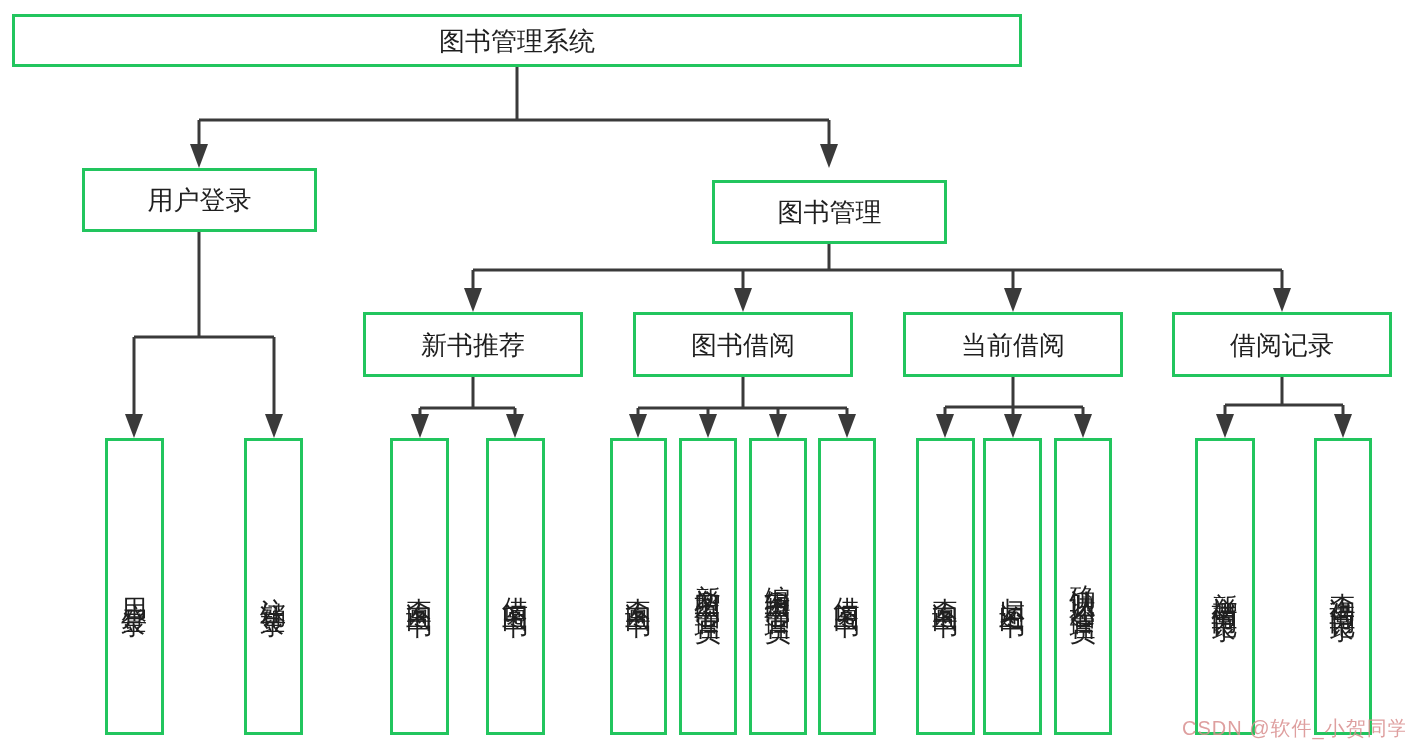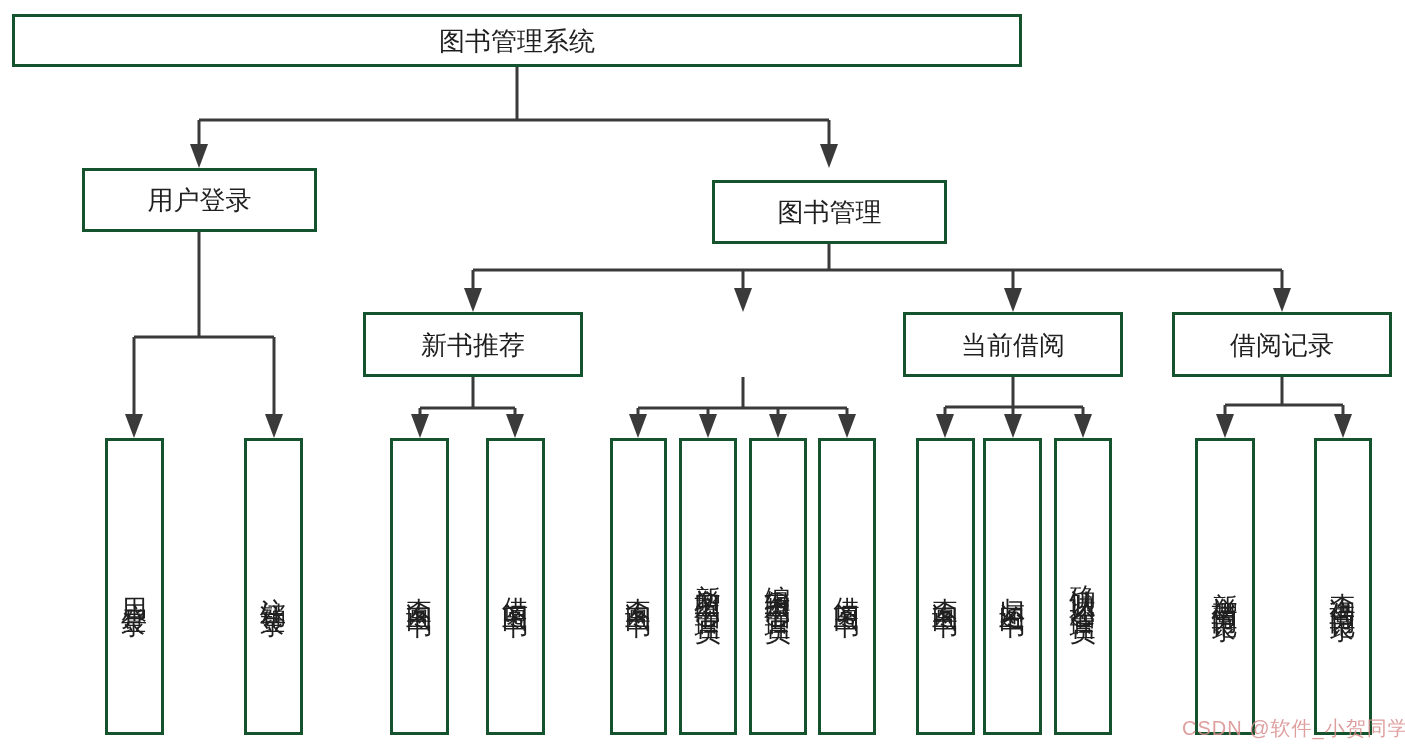--- a/index.html
+++ b/index.html
@@ -10,21 +10,21 @@
     font-family:"Liberation Sans", sans-serif;
     color:#1f1f1f;
     overflow:hidden;
   }
   #connectors{position:absolute;left:0;top:0;width:1405px;height:747px;}
   #connectors line, #connectors path{stroke:#3a3a3a;stroke-width:3;fill:none;}
   #connectors polygon{fill:#3a3a3a;stroke:none;}
   .node{
     position:absolute;
     box-sizing:border-box;
-    border:3px solid #14532d;
+    border:3px solid #22c55e;
     background:#ffffff;
     display:flex;
     align-items:center;
     justify-content:center;
   }
   .node .lbl{
     font-size:26px;
     line-height:1;
     color:#1f1f1f;
     white-space:nowrap;
@@ -126,20 +126,23 @@
   <div class="node" style="left:82px;top:168px;width:235px;height:64px">
     <span class="lbl">用户登录</span>
   </div>
   <div class="node" style="left:712px;top:180px;width:235px;height:64px">
     <span class="lbl">图书管理</span>
   </div>
 
   <div class="node" style="left:363px;top:312px;width:220px;height:65px">
     <span class="lbl">新书推荐</span>
   </div>
+  <div class="node" style="left:633px;top:312px;width:220px;height:65px">
+    <span class="lbl">图书借阅</span>
+  </div>
   <div class="node" style="left:1172px;top:312px;width:220px;height:65px">
     <span class="lbl">借阅记录</span>
   </div>
   <div class="node" style="left:903px;top:312px;width:220px;height:65px">
     <span class="lbl">当前借阅</span>
   </div>
 
   <div class="node vert" style="left:105px;top:438px;width:59px;height:297px">
     <span class="lbl">用户登录</span>
   </div>

